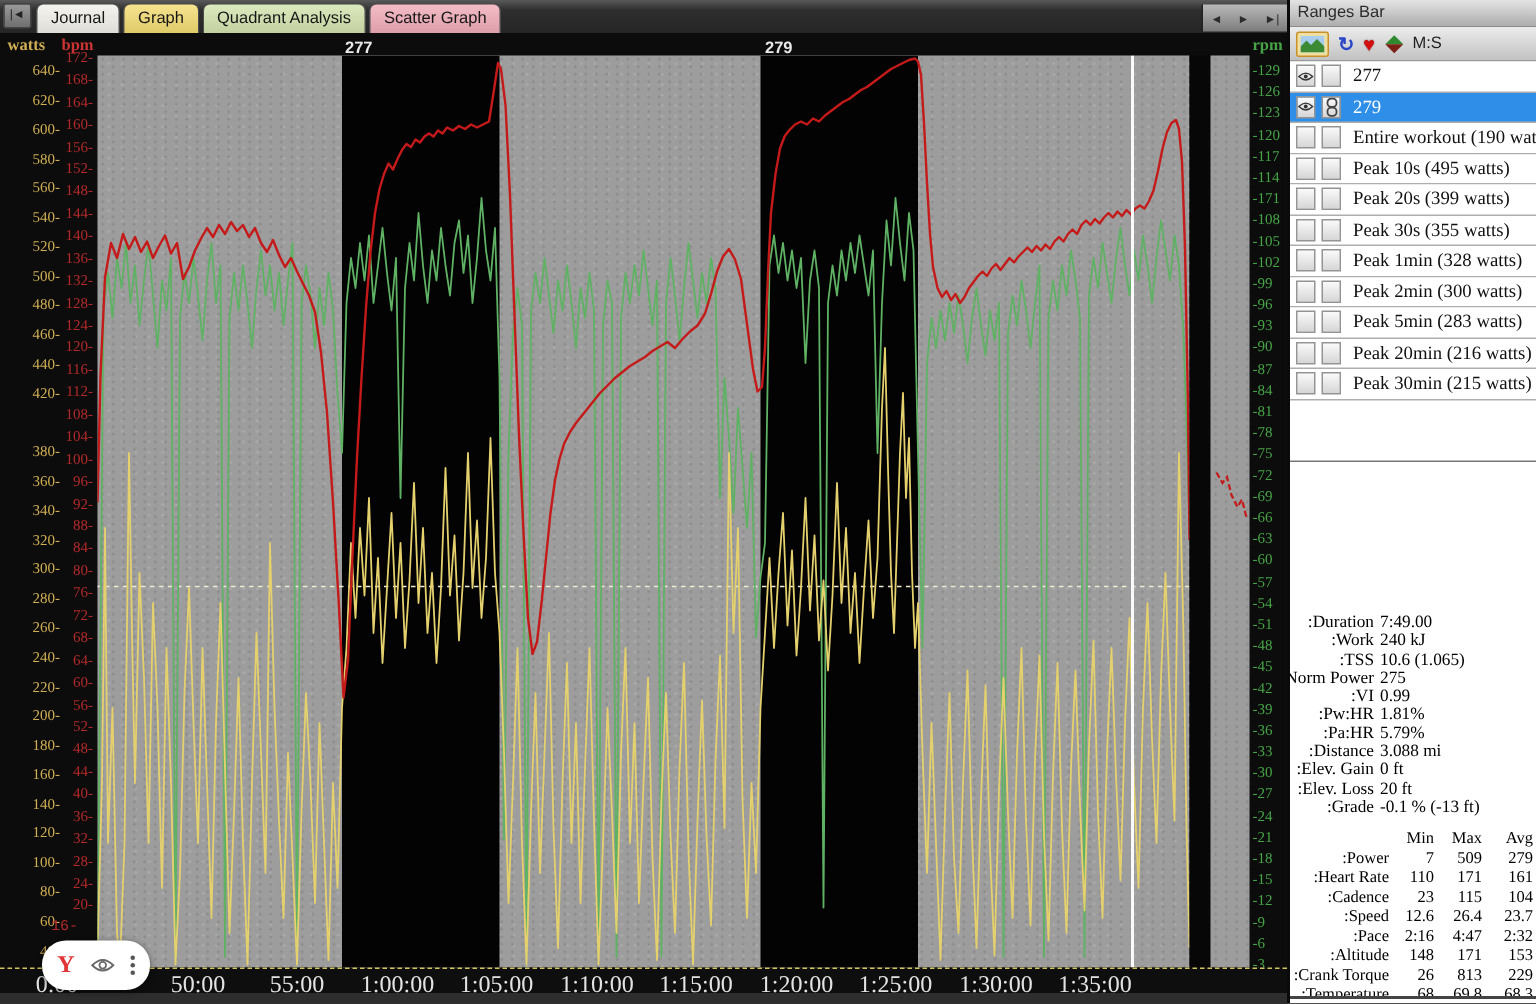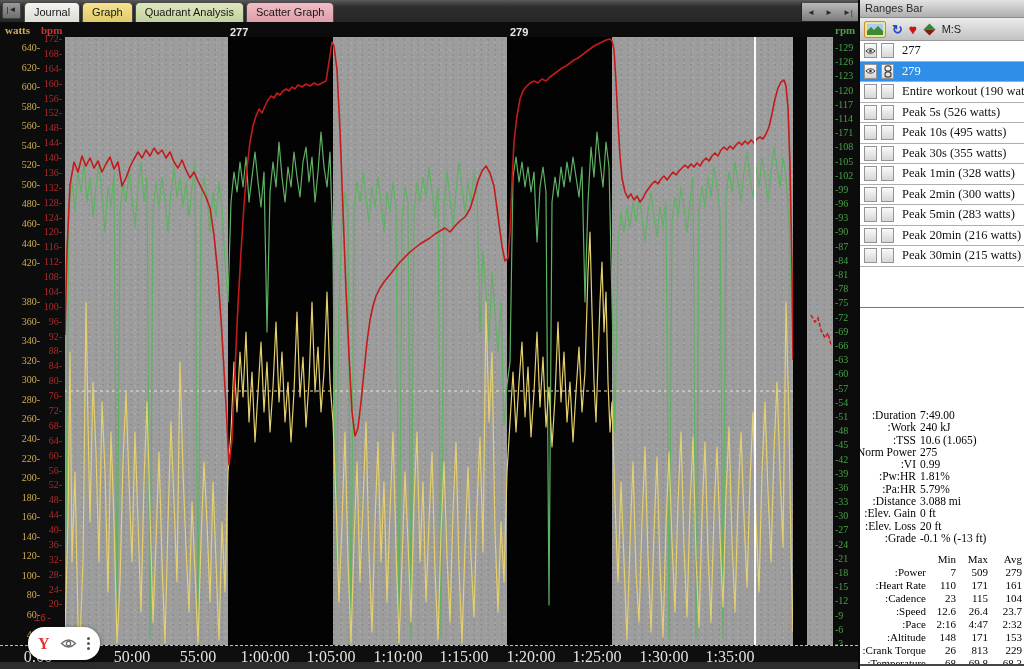--- a/index.html
+++ b/index.html
@@ -306,26 +306,26 @@
           <span class="range-label">279</span>
         </div>
         <div class="range-row">
           <span class="range-box box1"></span>
           <span class="range-box box2"></span>
           <span class="range-label">Entire workout (190 watts)</span>
         </div>
         <div class="range-row">
           <span class="range-box box1"></span>
           <span class="range-box box2"></span>
-          <span class="range-label">Peak 5s (526 watts)</span>
-        </div>
-        <div class="range-row">
-          <span class="range-box box1"></span>
-          <span class="range-box box2"></span>
           <span class="range-label">Peak 10s (495 watts)</span>
+        </div>
+        <div class="range-row">
+          <span class="range-box box1"></span>
+          <span class="range-box box2"></span>
+          <span class="range-label">Peak 20s (399 watts)</span>
         </div>
         <div class="range-row">
           <span class="range-box box1"></span>
           <span class="range-box box2"></span>
           <span class="range-label">Peak 30s (355 watts)</span>
         </div>
         <div class="range-row">
           <span class="range-box box1"></span>
           <span class="range-box box2"></span>
           <span class="range-label">Peak 1min (328 watts)</span>

